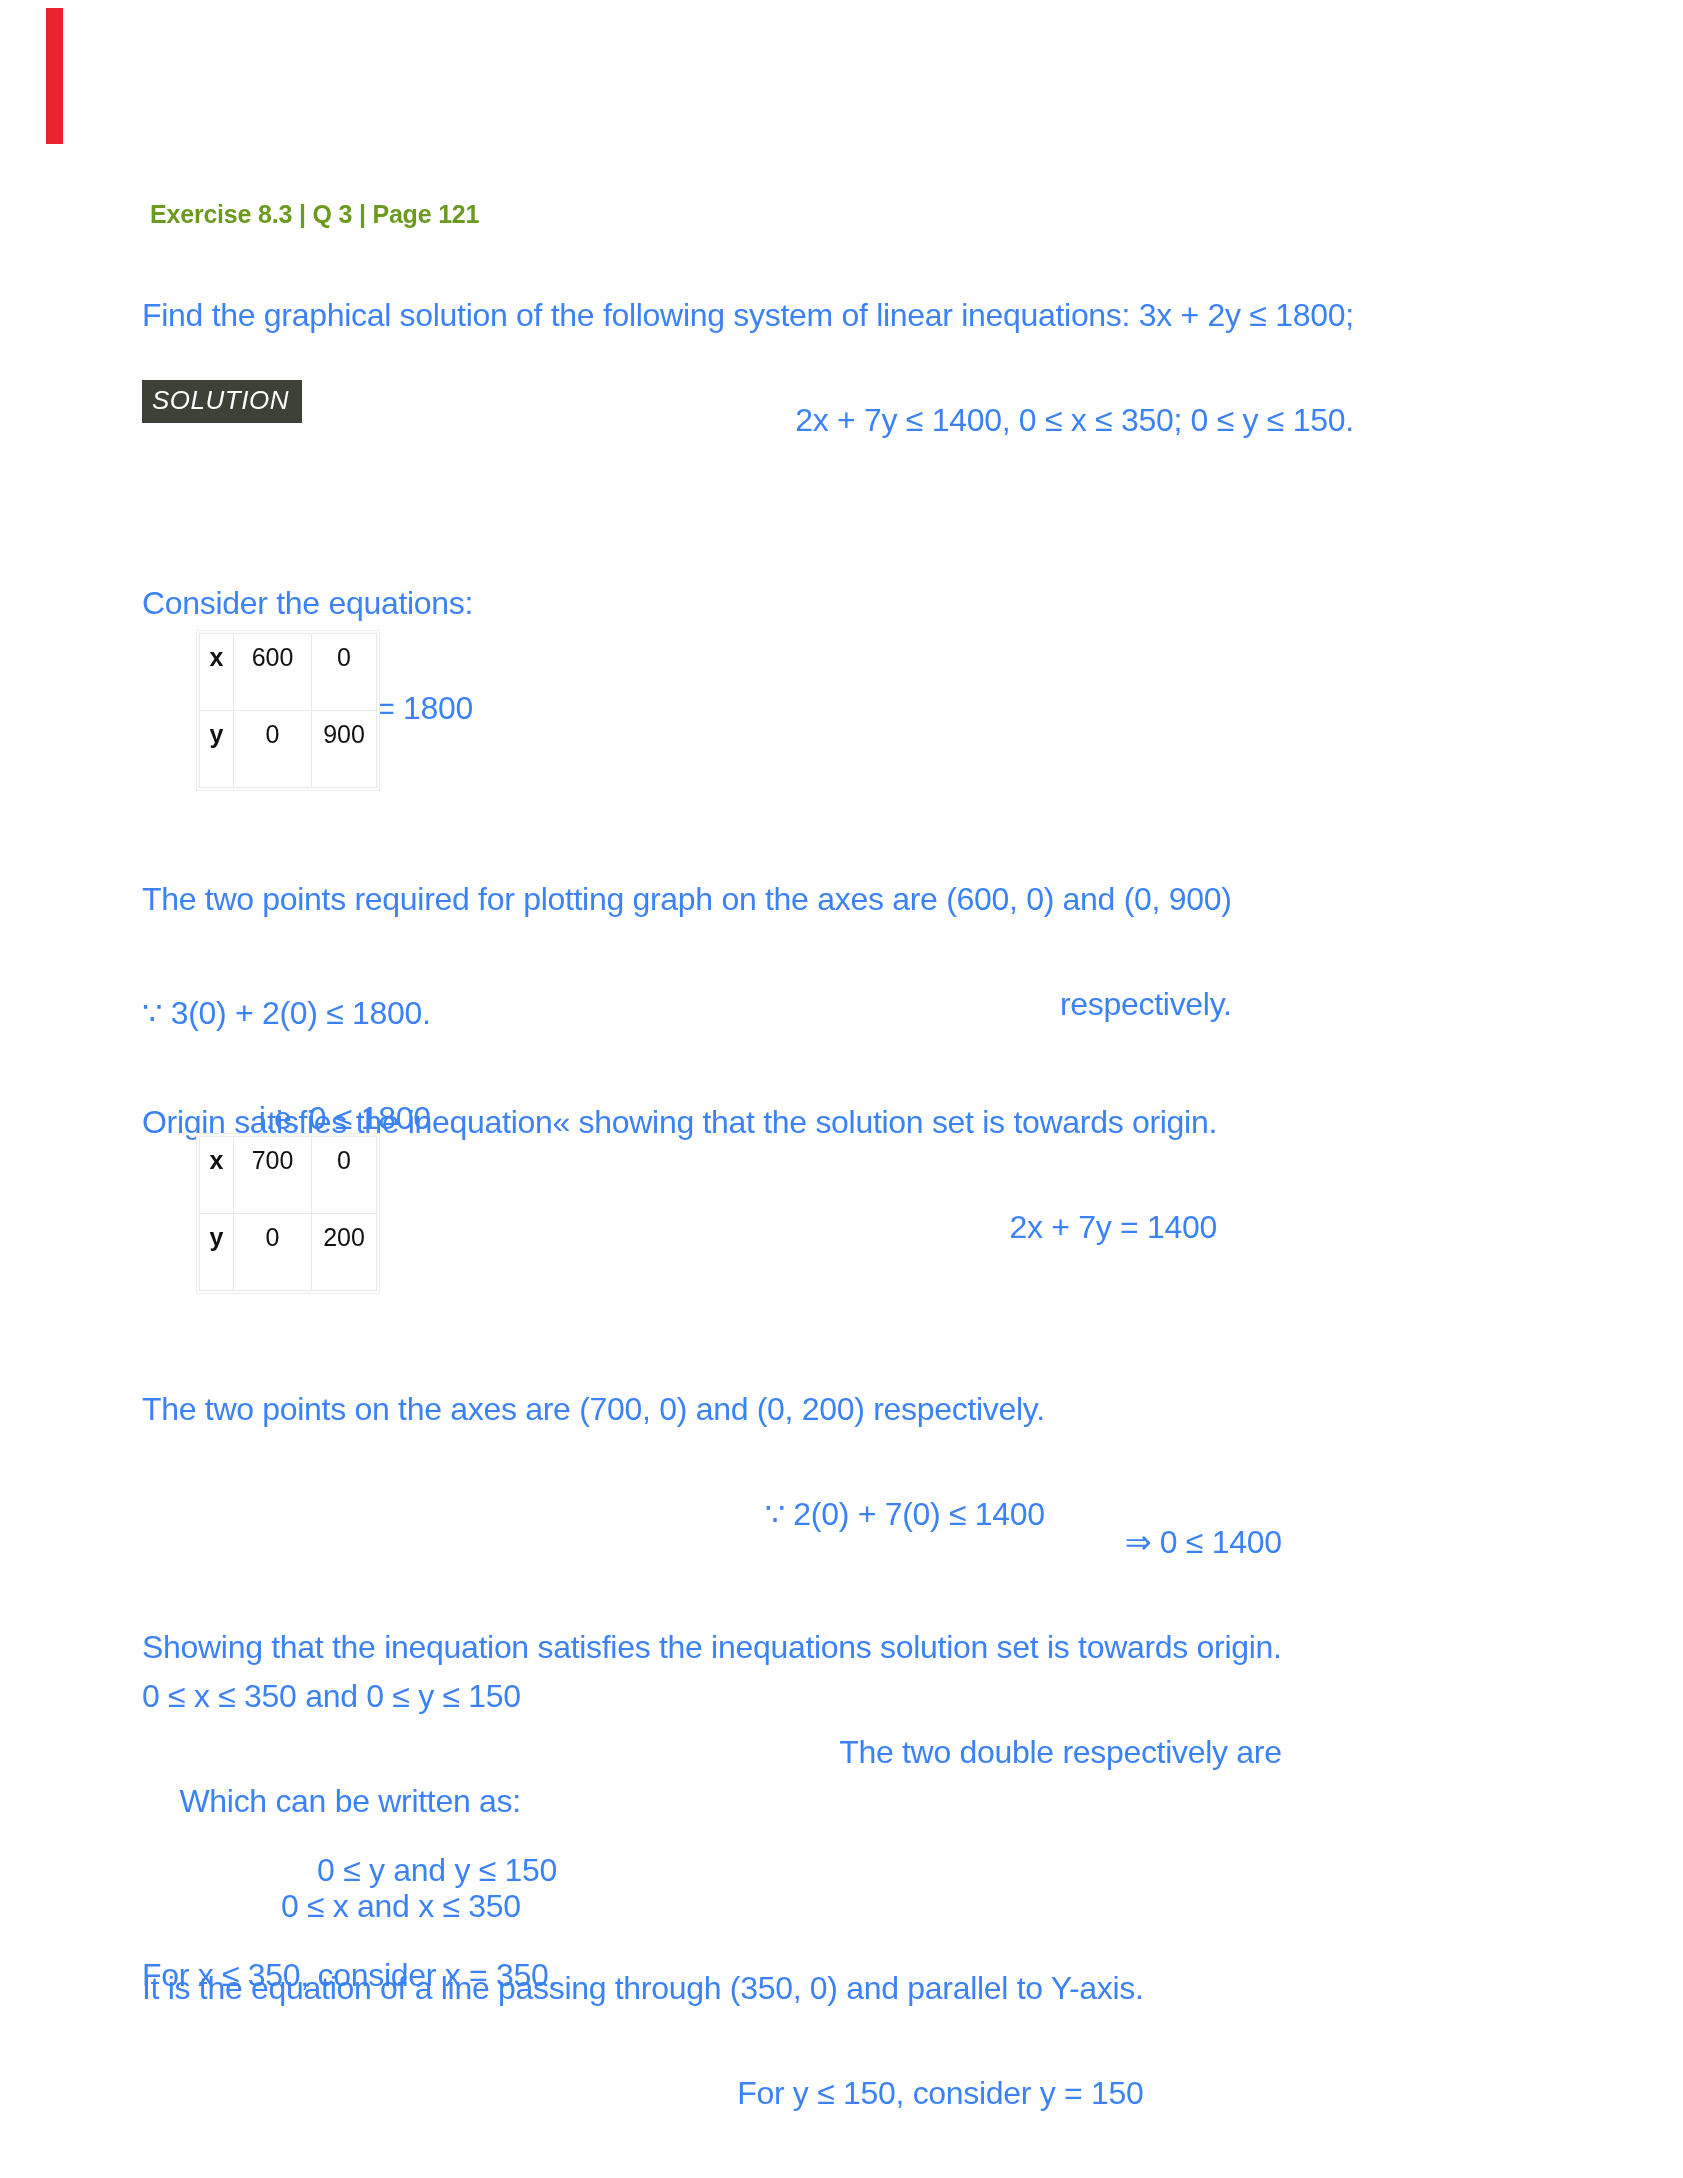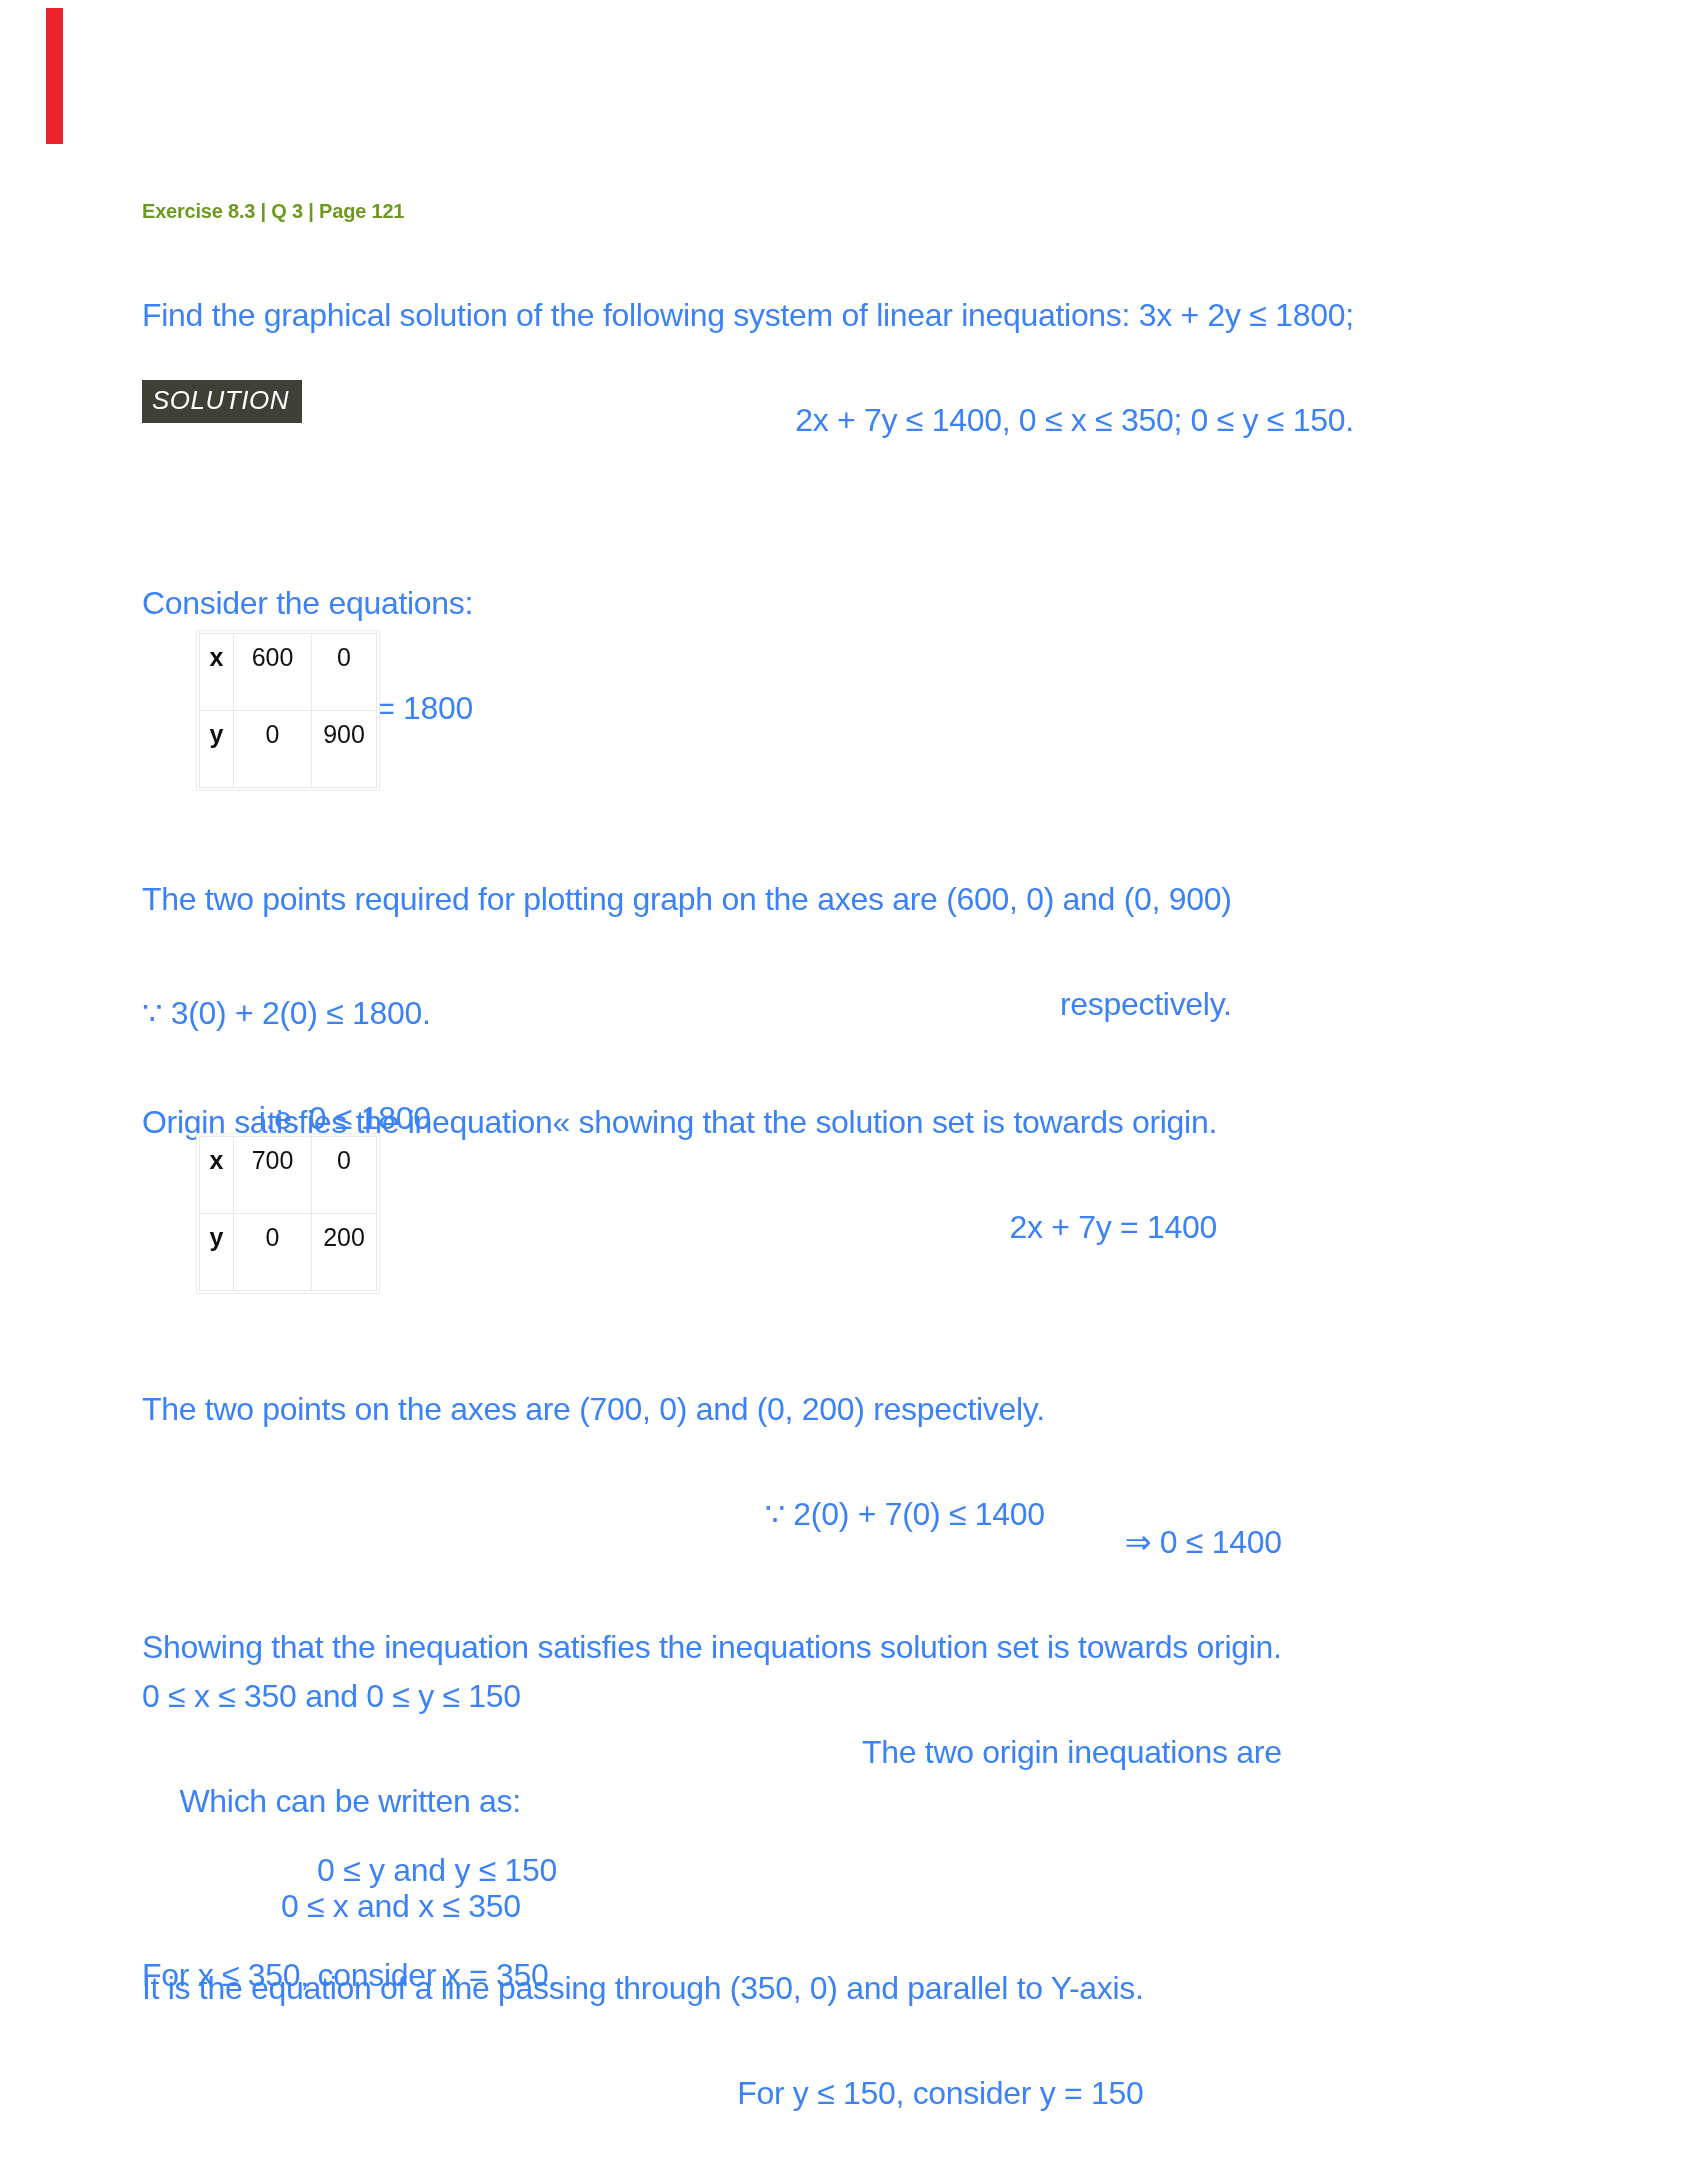--- a/index.html
+++ b/index.html
@@ -19,24 +19,25 @@
   .red-strip {
     position: absolute;
     left: 46px;
     top: 8px;
     width: 17px;
     height: 136px;
     background: #e8252c;
   }
   .abs { position: absolute; left: 142px; }
   .heading {
-    font-size: 20px;
+    font-size: 25px;
     font-weight: bold;
     color: #6b9a1f;
     letter-spacing: -0.2px;
+    margin-left: 8px;
   }
   .body-text {
     font-size: 32px;
     line-height: 35px;
     letter-spacing: -0.3px;
     color: #3b82f6;
     white-space: pre;
     text-align: right;
   }
   .body-text div { height: 35px; }
@@ -159,21 +160,21 @@
   </div>
 
   <div class="abs body-text" style="top:1322px;">
     <div>The two points on the axes are (700, 0) and (0, 200) respectively.</div>
     <div>∵ 2(0) + 7(0) ≤ 1400</div>
   </div>
 
   <div class="abs body-text" style="top:1455px;">
     <div>⇒ 0 ≤ 1400</div>
     <div>Showing that the inequation satisfies the inequations solution set is towards origin.</div>
-    <div>The two origin inequations are</div>
+    <div>The two double respectively are</div>
   </div>
 
   <div class="abs body-text" style="top:1609px;">
     <div>0 ≤ x ≤ 350 and 0 ≤ y ≤ 150</div>
     <div>Which can be written as:</div>
     <div>0 ≤ x and x ≤ 350</div>
   </div>
 
   <div class="abs body-text" style="top:1783px;">
     <div>0 ≤ y and y ≤ 150</div>

